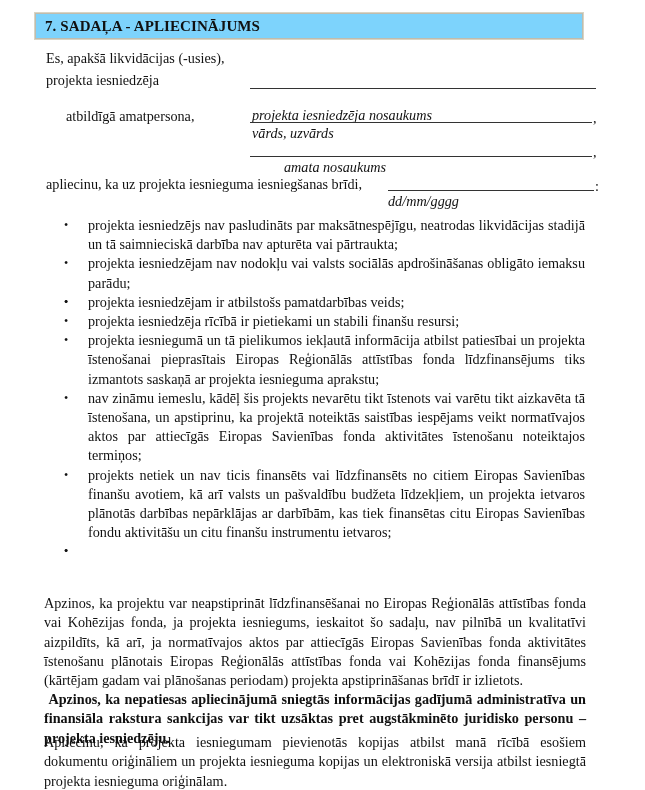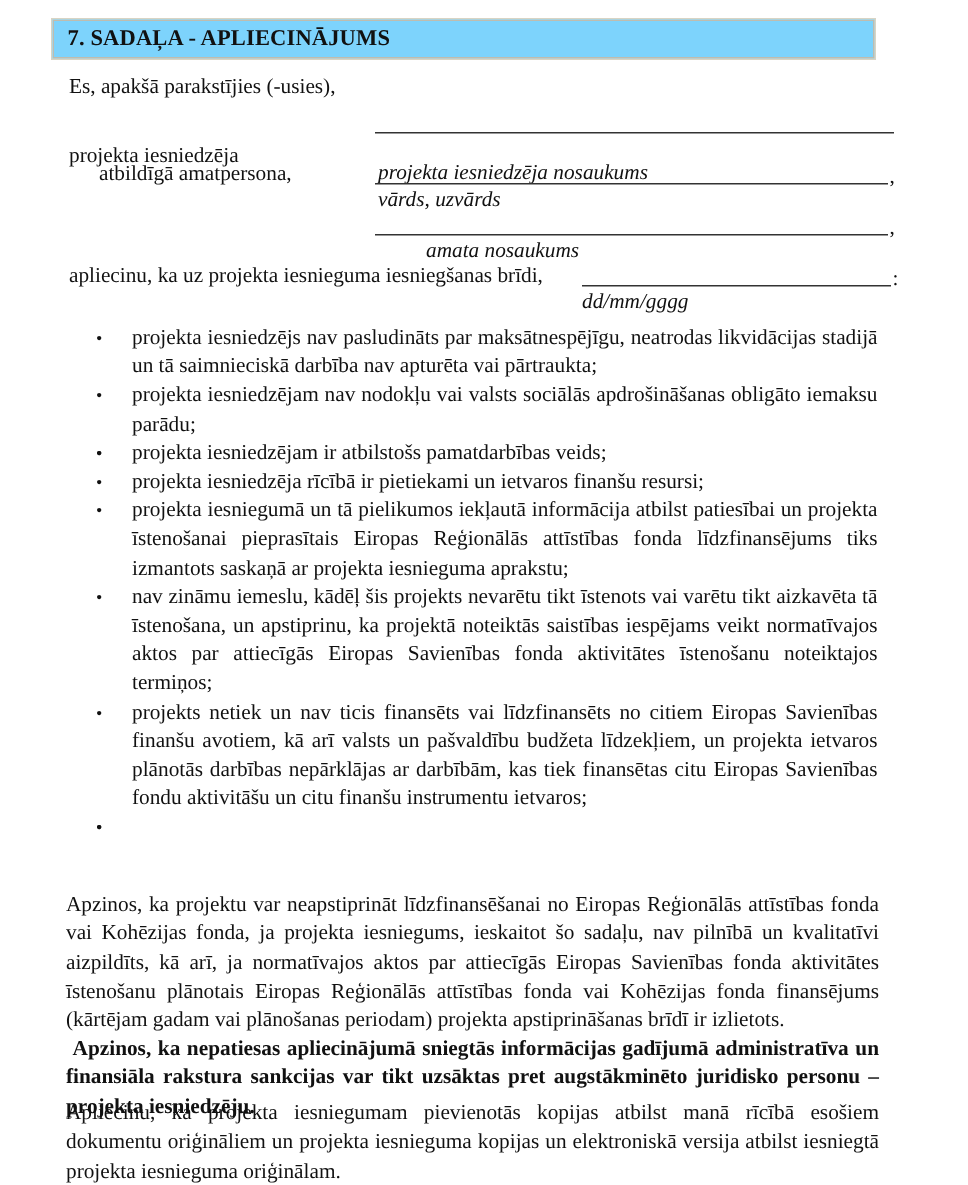--- a/index.html
+++ b/index.html
@@ -33,23 +33,23 @@
     position: absolute; left: 44px; width: 542px; text-align: justify; line-height: 19.3px; margin: 0;
   }
 </style>
 </head>
 <body>
 
 <div class="section-header">
   <span>7.  SADAĻA - APLIECINĀJUMS</span>
 </div>
 
-<div class="abs" style="left:46px;top:50px;">Es, apakšā parakstījies (-usies),</div>
+<div class="abs" style="left:46px;top:50px;">Es, apakšā likvidācijas (-usies),</div>
 
-<div class="abs" style="left:46px;top:72px;margin-top:24px;">projekta iesniedzēja</div>
+<div class="abs" style="left:46px;top:72px;">projekta iesniedzēja</div>
 <div class="line" style="left:250px;top:88px;width:346px;"></div>
 <div class="abs ital" style="left:252px;top:91px;margin-top:16px;">projekta iesniedzēja nosaukums</div>
 
 <div class="abs" style="left:46px;top:108px;margin-left:20px;">atbildīgā amatpersona,</div>
 <div class="line" style="left:250px;top:122px;width:342px;"></div>
 <div class="abs" style="left:593px;top:110px;">,</div>
 <div class="abs ital" style="left:252px;top:125px;">vārds, uzvārds</div>
 
 <div class="line" style="left:250px;top:156px;width:342px;"></div>
 <div class="abs" style="left:593px;top:144px;">,</div>
@@ -58,21 +58,21 @@
 <div class="abs" style="left:46px;top:176px;">apliecinu, ka uz projekta iesnieguma iesniegšanas brīdi,</div>
 <div class="line" style="left:388px;top:190px;width:206px;"></div>
 <div class="abs" style="left:595px;top:178px;">:</div>
 <div class="abs ital" style="left:388px;top:193px;">dd/mm/gggg</div>
 
 <ul class="bullets">
   <li><span class="dot">•</span><span>projekta iesniedzējs nav pasludināts par maksātnespējīgu, neatrodas likvidācijas stadijā un tā saimnieciskā darbība nav apturēta vai pārtraukta;</span></li>
   <li><span class="dot">•</span><span>projekta iesniedzējam nav nodokļu vai valsts sociālās apdrošināšanas obligāto iemaksu parādu;</span></li>
   <li><span class="dot">•</span></li>
   <li><span class="dot">•</span><span>projekta iesniedzējam ir atbilstošs pamatdarbības veids;</span></li>
-  <li><span class="dot">•</span><span>projekta iesniedzēja rīcībā ir pietiekami un ietvaros finanšu resursi;</span></li>
+  <li><span class="dot">•</span><span>projekta iesniedzēja rīcībā ir pietiekami un stabili finanšu resursi;</span></li>
   <li><span class="dot">•</span><span>projekta iesniegumā un tā pielikumos iekļautā informācija atbilst patiesībai un projekta īstenošanai pieprasītais Eiropas Reģionālās attīstības fonda līdzfinansējums tiks izmantots saskaņā ar projekta iesnieguma aprakstu;</span></li>
   <li><span class="dot">•</span><span>nav zināmu iemeslu, kādēļ šis projekts nevarētu tikt īstenots vai varētu tikt aizkavēta tā īstenošana, un apstiprinu, ka projektā noteiktās saistības iespējams veikt normatīvajos aktos par attiecīgās Eiropas Savienības fonda aktivitātes īstenošanu noteiktajos termiņos;</span></li>
   <li><span class="dot">•</span><span>projekts netiek un nav ticis finansēts vai līdzfinansēts no citiem Eiropas Savienības finanšu avotiem, kā arī valsts un pašvaldību budžeta līdzekļiem, un projekta ietvaros plānotās darbības nepārklājas ar darbībām, kas tiek finansētas citu Eiropas Savienības fondu aktivitāšu un citu finanšu instrumentu ietvaros;</span></li>
   <li><span class="dot">•</span></li>
   <li><span class="dot">•</span></li>
 </ul>
 
 <p class="para" style="top:594px;">Apzinos, ka projektu var neapstiprināt līdzfinansēšanai no Eiropas Reģionālās attīstības fonda vai Kohēzijas fonda, ja projekta iesniegums, ieskaitot šo sadaļu, nav pilnībā un kvalitatīvi aizpildīts, kā arī, ja normatīvajos aktos par attiecīgās Eiropas Savienības fonda aktivitātes īstenošanu plānotais Eiropas Reģionālās attīstības fonda vai Kohēzijas fonda finansējums (kārtējam gadam vai plānošanas periodam) projekta apstiprināšanas brīdī ir izlietots.</p>
 <p class="para" style="top:690px;white-space:pre-wrap;font-weight:bold;"> Apzinos, ka nepatiesas apliecinājumā sniegtās informācijas gadījumā administratīva un finansiāla rakstura sankcijas var tikt uzsāktas pret augstākminēto juridisko personu – projekta iesniedzēju.</p>
 <p class="para" style="top:733px;">Apliecinu, ka projekta iesniegumam pievienotās kopijas atbilst manā rīcībā esošiem dokumentu oriģināliem un projekta iesnieguma kopijas un elektroniskā versija atbilst iesniegtā projekta iesnieguma oriģinālam.</p>

